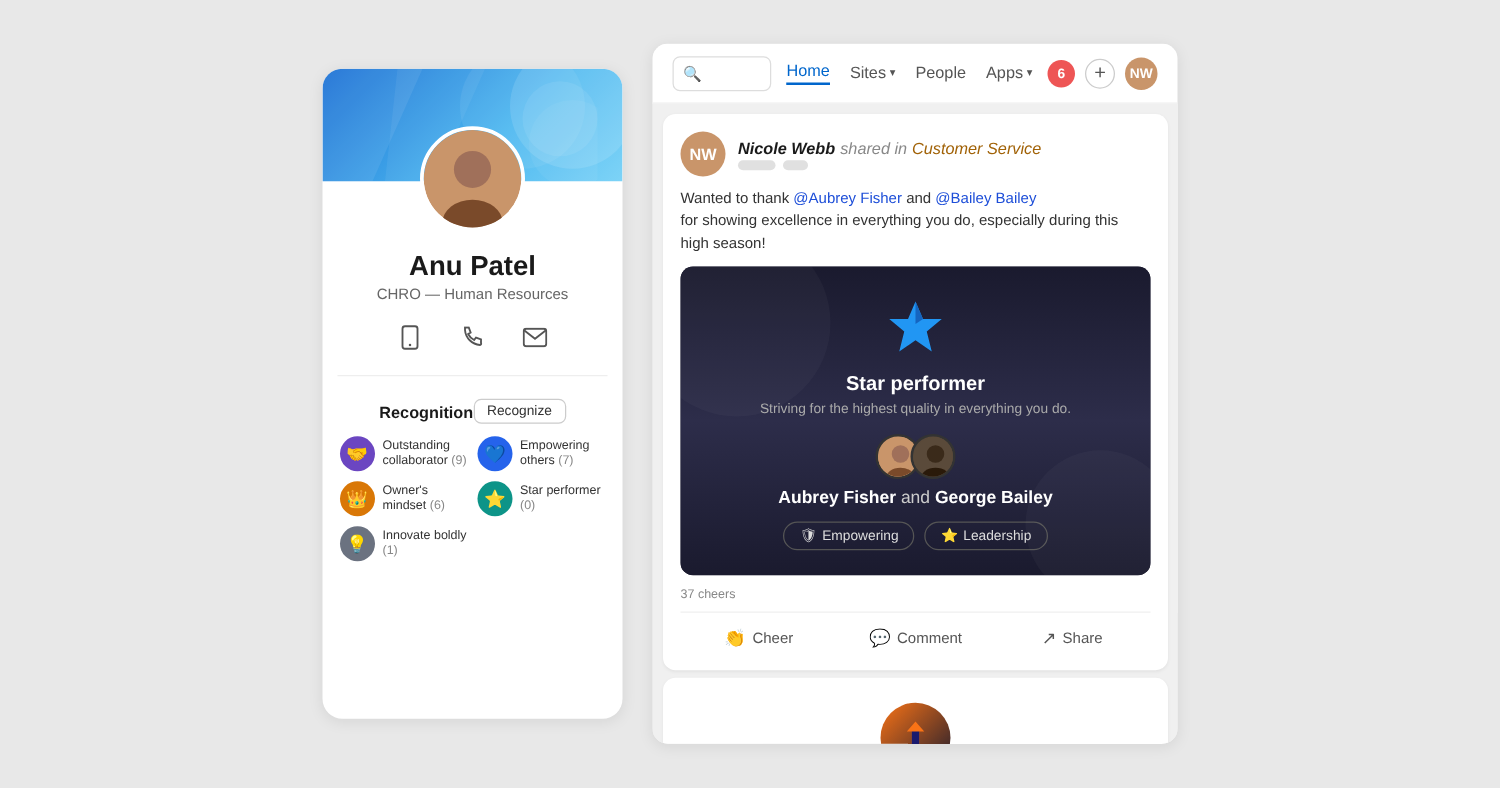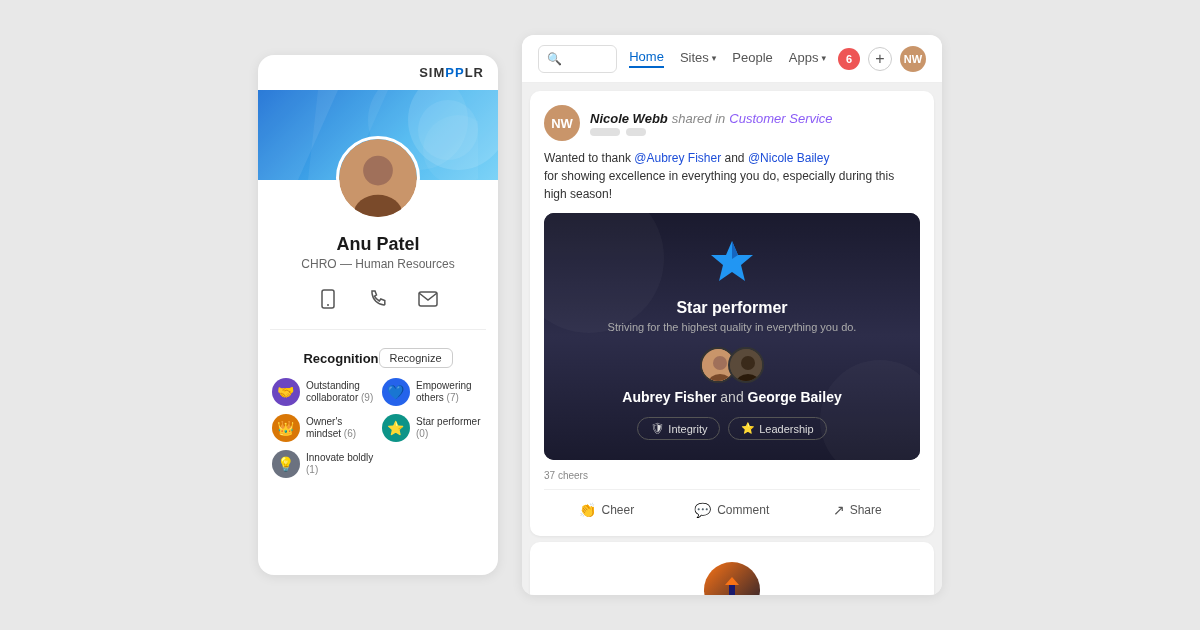--- a/index.html
+++ b/index.html
@@ -75,21 +75,21 @@
     }
     
     .avatar-svg {
       width: 84px;
       height: 84px;
       border-radius: 50%;
       border: 3px solid #fff;
       overflow: hidden;
     }
     .profile-name {
-      font-size: 18px;
+      font-size: 22px;
       font-weight: 600;
       color: #1a1a1a;
       margin-top: 10px;
       text-align: center;
     }
     .profile-title {
       font-size: 12px;
       color: #666;
       margin-top: 2px;
       text-align: center;
@@ -313,21 +313,21 @@
       font-style: italic;
     }
     .post-author-name {
       font-weight: 600;
     }
     .shared-in {
       color: #888;
       font-size: 13px;
     }
     .channel-link {
-      color: #8b5cf6;
+      color: #a16207;
       font-weight: 500;
       font-size: 13px;
     }
     .post-meta-line2 {
       display: flex;
       gap: 6px;
       margin-top: 2px;
     }
     .meta-pill {
       height: 8px;
@@ -473,25 +473,20 @@
       align-items: center;
       justify-content: center;
       margin-bottom: 12px;
       font-size: 24px;
     }
   </style>
 </head>
 <body>
 
 <div class="profile-card">
-  <div class="card-header">
-    <div class="simpplr-logo">
-      SIM<span>PP</span>LR
-    </div>
-  </div>
   <div class="cover-banner">
 
     <svg width="220" height="90" viewBox="0 0 220 90" style="position:absolute;top:0;left:0;">
       <polygon points="0,0 80,0 40,90 0,90" fill="rgba(255,255,255,0.08)"></polygon>
       <polygon points="60,0 130,0 90,90 50,90" fill="rgba(255,255,255,0.06)"></polygon>
       <circle cx="160" cy="30" r="50" fill="rgba(255,255,255,0.07)"></circle>
       <circle cx="200" cy="60" r="35" fill="rgba(255,255,255,0.05)"></circle>
     </svg>
   </div>
   <div class="avatar-wrapper">
@@ -593,21 +588,21 @@
             <span class="shared-in">shared in</span>
             <span class="channel-link">Customer Service</span>
           </div>
           <div class="post-meta-line2">
             <div class="meta-pill" style="width:30px"></div>
             <div class="meta-pill" style="width:20px"></div>
           </div>
         </div>
       </div>
       <div class="post-body">
-        Wanted to thank <span class="mention">@Aubrey Fisher</span> and <span class="mention">@Nicole Bailey</span><br>
+        Wanted to thank <span class="mention">@Aubrey Fisher</span> and <span class="mention">@Bailey Bailey</span><br>
         for showing excellence in everything you do, especially during this high season!
       </div>
 
       <div class="recognition-card">
         <div class="recog-inner">
 
           <svg class="star-icon" viewBox="0 0 52 52">
             <polygon points="26,4 32,18 47,18 35,28 39,44 26,35 13,44 17,28 5,18 20,18" fill="#2196F3"></polygon>
 
             <polygon points="26,4 32,18 26,22" fill="#1565C0"></polygon>
@@ -629,21 +624,21 @@
                   <ellipse cx="18" cy="34" rx="12" ry="9" fill="#2a1a0a"></ellipse>
                 </svg>
             </div>
           </div>
           <div class="recog-names">
             <strong>Aubrey Fisher</strong> and <strong>George Bailey</strong>
           </div>
           <div class="recog-tags">
             <div class="recog-tag">
               <span>🛡</span>
-              <span>Integrity</span>
+              <span>Empowering</span>
             </div>
             <div class="recog-tag">
               <span>⭐</span>
               <span>Leadership</span>
             </div>
           </div>
         </div>
       </div>
 
       <div class="cheers-count">37 cheers</div>

